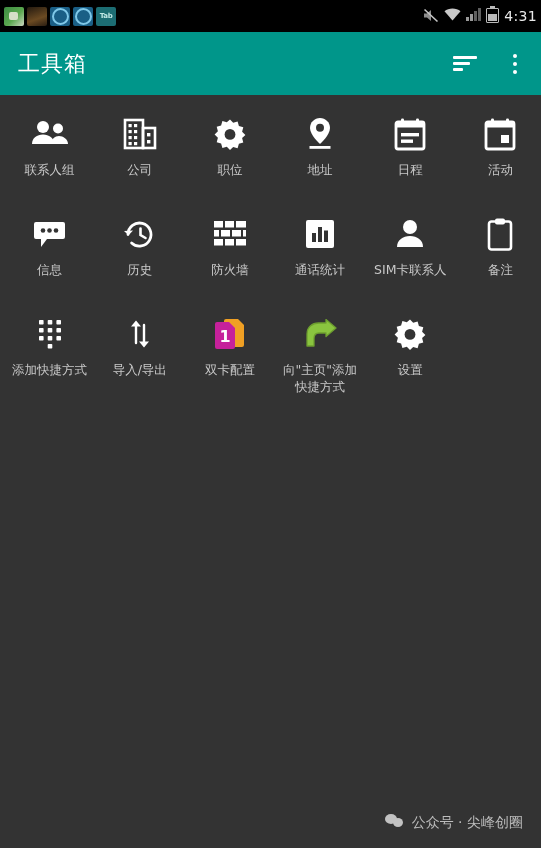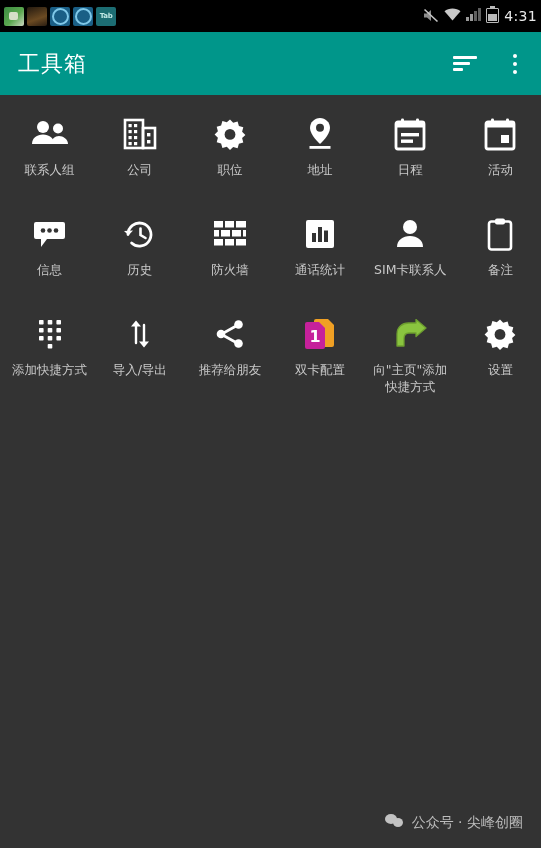--- a/index.html
+++ b/index.html
@@ -332,33 +332,20 @@
           <path d="M10 25V5"></path>
             <path d="M18 7v20"></path>
         </g>
         <path d="M10 2.5l5 6H5z" fill="#fff"></path>
         <path d="M18 29.5l5-6H13z" fill="#fff"></path>
       </svg>
     </span>
     <span class="cell-label">导入/导出</span>
   </div>
 
-  <div class="cell">
-    <span class="ico-wrap">
-      <svg width="30" height="30" viewBox="0 0 30 30">
-        <g stroke="#fff" stroke-width="2.6">
-          <path d="M22 6.5L8.5 14M8.5 16.5L22 24"></path>
-        </g>
-        <circle cx="23.5" cy="5.5" r="4.3" fill="#fff"></circle>
-        <circle cx="6" cy="15" r="4.3" fill="#fff"></circle>
-        <circle cx="23.5" cy="24.5" r="4.3" fill="#fff"></circle>
-      </svg>
-    </span>
-    <span class="cell-label">推荐给朋友</span>
-  </div>
 
   <div class="cell">
     <span class="ico-wrap">
       <svg width="34" height="34" viewBox="0 0 34 34">
         <path d="M13 2h12l6 6v20a2 2 0 01-2 2H13a2 2 0 01-2-2V4a2 2 0 012-2z" fill="#f0a024"></path>
         <path d="M4 5h12l6 6v19a2 2 0 01-2 2H4a2 2 0 01-2-2V7a2 2 0 012-2z" fill="#c6219b"></path>
         <text x="12" y="25" font-family="DejaVu Sans, sans-serif" font-size="16" font-weight="bold" fill="#ffffff" text-anchor="middle">1</text>
       </svg>
     </span>
     <span class="cell-label">双卡配置</span>

